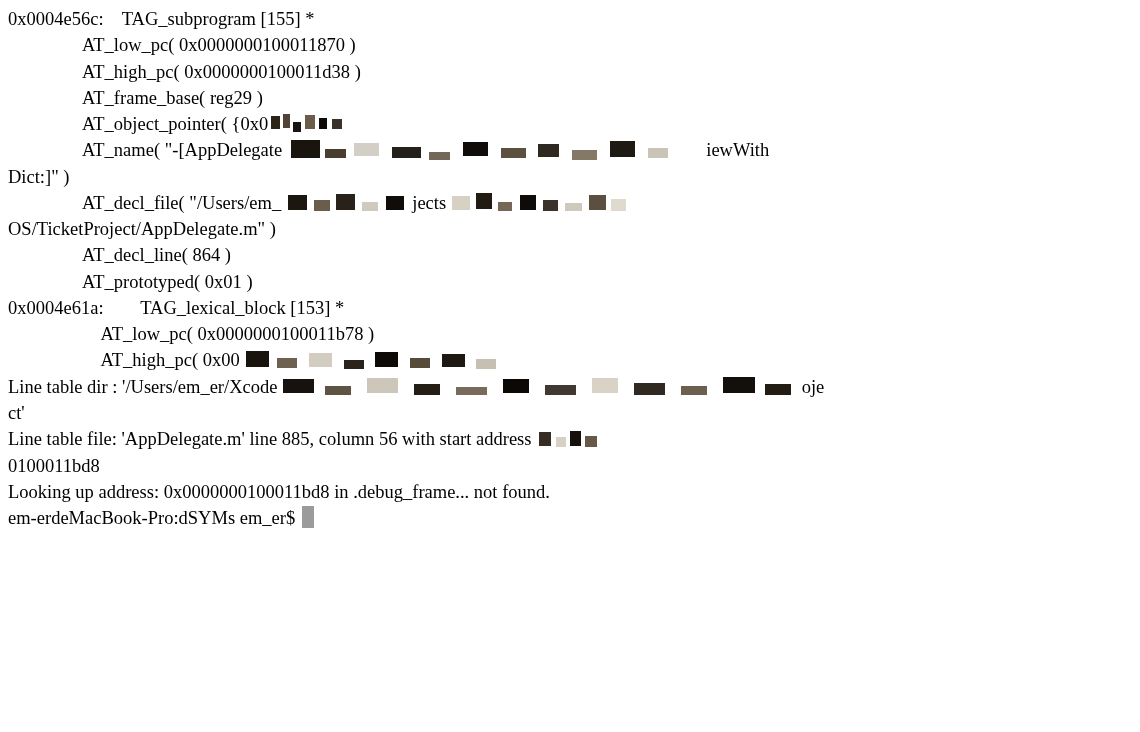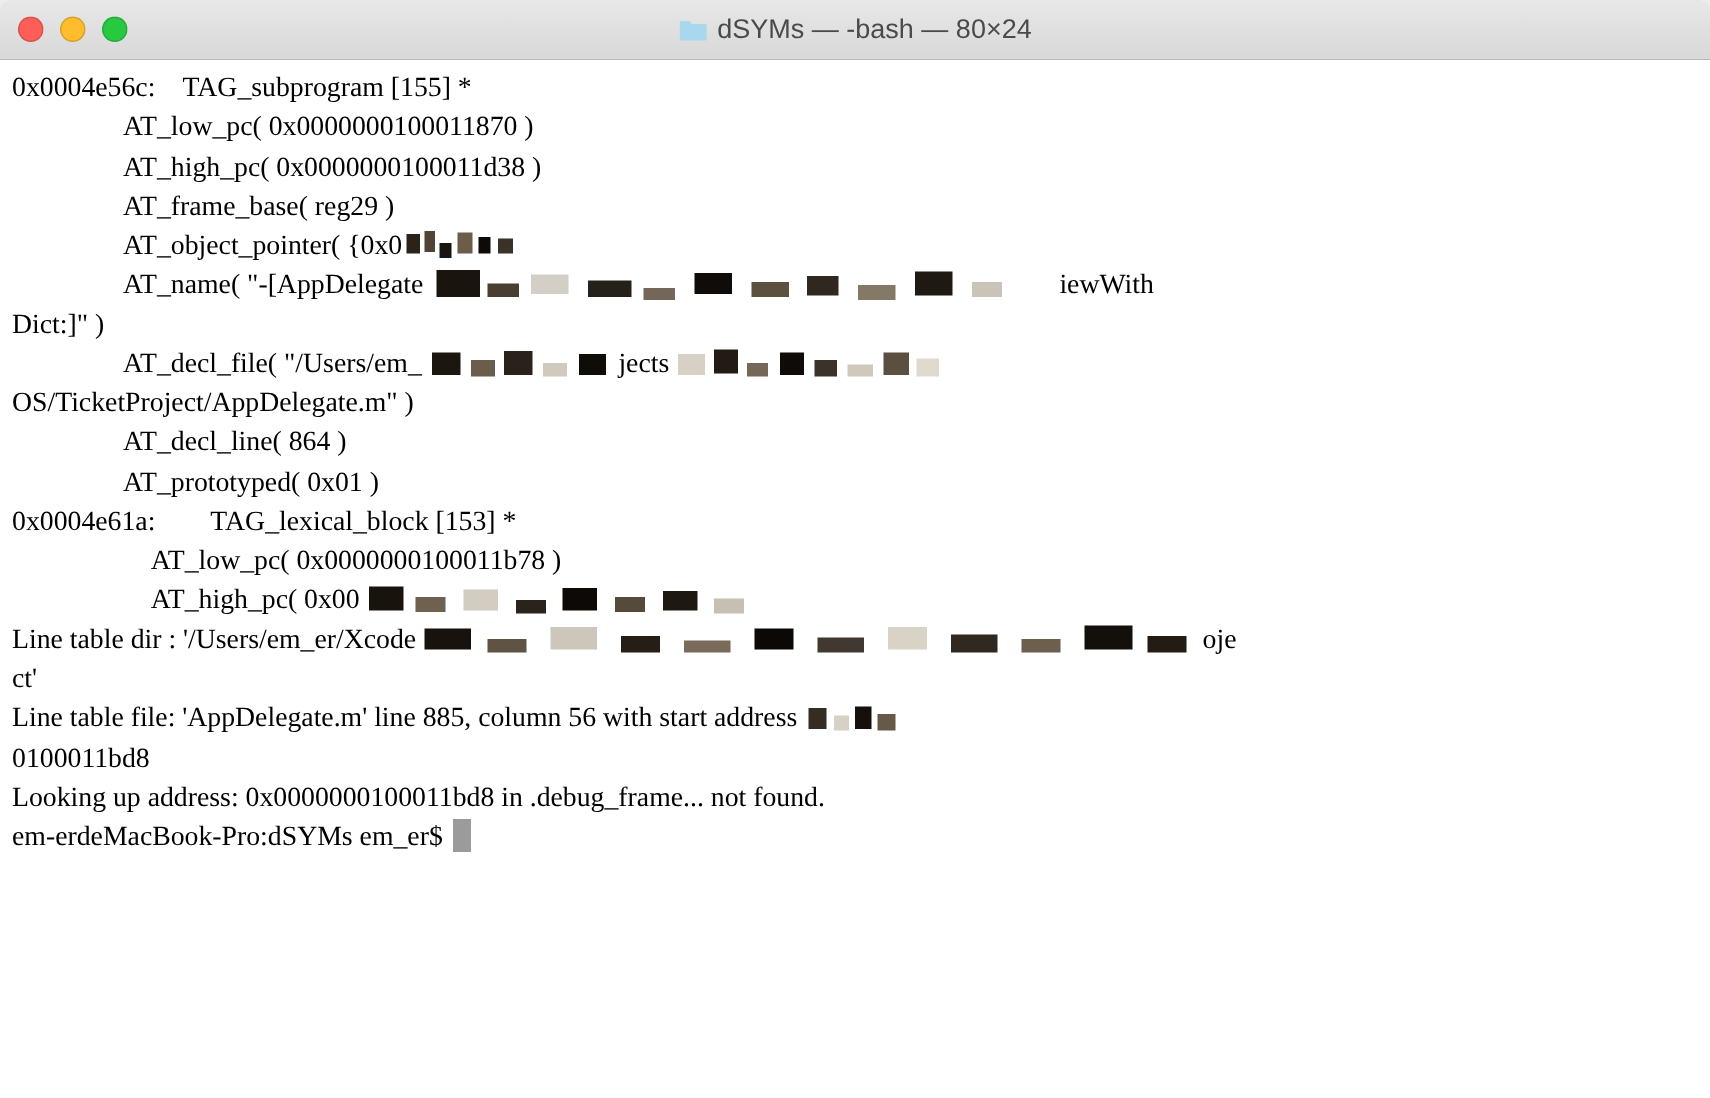--- a/index.html
+++ b/index.html
@@ -102,30 +102,15 @@
       visibility: hidden;
     }
     .pblk {
       position: absolute;
     }
   </style>
 </head>
 <body>
 
 <div class="window">
-  <div class="titlebar">
-    <div class="traffic-lights">
-      <div class="traffic-light tl-close"></div>
-      <div class="traffic-light tl-min"></div>
-      <div class="traffic-light tl-max"></div>
-    </div>
-    <div class="title-center">
-      <span class="folder-icon">
-        <svg viewBox="0 0 20 16" width="20" height="16">
-          <path d="M1 3 L1 14 Q1 15 2 15 L18 15 Q19 15 19 14 L19 5 Q19 4 18 4 L9 4 L7.5 2 L2 2 Q1 2 1 3 Z" fill="#a8d8f0"></path>
-        </svg>
-      </span>
-      <span>dSYMs — -bash — 80×24</span>
-    </div>
-  </div>
 
   <div class="terminal-body"><span class="line"></span><span class="line">0x0004e56c:    TAG_subprogram [155] *</span><span class="line">                AT_low_pc( 0x0000000100011870 )</span><span class="line">                AT_high_pc( 0x0000000100011d38 )</span><span class="line">                AT_frame_base( reg29 )</span><span class="line"><span>                AT_object_pointer( {0x0</span><span class="pix-wrap"><span class="hidden-text">004e58c} )</span><span class="pix"><span class="pblk" style="left:4%;top:18%;width:10%;height:50%;background:#2c2318"></span><span class="pblk" style="left:18%;top:10%;width:8%;height:55%;background:#514335"></span><span class="pblk" style="left:30%;top:40%;width:10%;height:40%;background:#181410"></span><span class="pblk" style="left:45%;top:15%;width:12%;height:55%;background:#6b5d4a"></span><span class="pblk" style="left:62%;top:25%;width:10%;height:45%;background:#0d0a07"></span><span class="pblk" style="left:78%;top:30%;width:12%;height:40%;background:#3a3128"></span></span></span></span><span class="line"><span>                AT_name( "-[AppDelegate </span><span class="pix-wrap"><span class="hidden-text">████████████████████████████████</span><span class="pix"><span class="pblk" style="left:1%;top:10%;width:7%;height:70%;background:#1a140e"></span><span class="pblk" style="left:9%;top:45%;width:5%;height:35%;background:#4a3e31"></span><span class="pblk" style="left:16%;top:20%;width:6%;height:50%;background:#d4cfc6"></span><span class="pblk" style="left:25%;top:35%;width:7%;height:45%;background:#26201a"></span><span class="pblk" style="left:34%;top:55%;width:5%;height:30%;background:#736759"></span><span class="pblk" style="left:42%;top:18%;width:6%;height:55%;background:#0f0c09"></span><span class="pblk" style="left:51%;top:40%;width:6%;height:40%;background:#5c503f"></span><span class="pblk" style="left:60%;top:25%;width:5%;height:50%;background:#2e2820"></span><span class="pblk" style="left:68%;top:50%;width:6%;height:35%;background:#847866"></span><span class="pblk" style="left:77%;top:15%;width:6%;height:60%;background:#1f1913"></span><span class="pblk" style="left:86%;top:42%;width:5%;height:38%;background:#c9c3b8"></span></span></span><span>iewWith</span></span><span class="line">Dict:]" )</span><span class="line"><span>                AT_decl_file( "/Users/em_</span><span class="pix-wrap"><span class="hidden-text">██████████</span><span class="pix"><span class="pblk" style="left:5%;top:20%;width:15%;height:55%;background:#1c1610"></span><span class="pblk" style="left:25%;top:40%;width:12%;height:40%;background:#6a5d4b"></span><span class="pblk" style="left:42%;top:15%;width:14%;height:60%;background:#28221b"></span><span class="pblk" style="left:62%;top:45%;width:12%;height:35%;background:#d0c9be"></span><span class="pblk" style="left:80%;top:25%;width:14%;height:50%;background:#100d09"></span></span></span><span>jects</span><span class="pix-wrap"><span class="hidden-text">██████████████</span><span class="pix"><span class="pblk" style="left:3%;top:25%;width:10%;height:50%;background:#d6d0c5"></span><span class="pblk" style="left:16%;top:12%;width:9%;height:62%;background:#211b14"></span><span class="pblk" style="left:28%;top:45%;width:8%;height:35%;background:#756857"></span><span class="pblk" style="left:40%;top:20%;width:9%;height:55%;background:#0e0b08"></span><span class="pblk" style="left:53%;top:38%;width:8%;height:42%;background:#3b332a"></span><span class="pblk" style="left:65%;top:50%;width:9%;height:32%;background:#cfc8bc"></span><span class="pblk" style="left:78%;top:18%;width:9%;height:58%;background:#5b4f40"></span><span class="pblk" style="left:90%;top:35%;width:8%;height:45%;background:#e0dace"></span></span></span></span><span class="line">OS/TicketProject/AppDelegate.m" )</span><span class="line">                AT_decl_line( 864 )</span><span class="line">                AT_prototyped( 0x01 )</span><span class="line"></span><span class="line">0x0004e61a:        TAG_lexical_block [153] *</span><span class="line">                    AT_low_pc( 0x0000000100011b78 )</span><span class="line"><span>                    AT_high_pc( 0x00</span><span class="pix-wrap"><span class="hidden-text">██████████████████████</span><span class="pix"><span class="pblk" style="left:2%;top:15%;width:8%;height:60%;background:#19130e"></span><span class="pblk" style="left:13%;top:42%;width:7%;height:38%;background:#6e6150"></span><span class="pblk" style="left:24%;top:22%;width:8%;height:52%;background:#d2ccc1"></span><span class="pblk" style="left:36%;top:48%;width:7%;height:34%;background:#2a231c"></span><span class="pblk" style="left:47%;top:18%;width:8%;height:56%;background:#0c0906"></span><span class="pblk" style="left:59%;top:40%;width:7%;height:40%;background:#564a3b"></span><span class="pblk" style="left:70%;top:26%;width:8%;height:48%;background:#1e1812"></span><span class="pblk" style="left:82%;top:45%;width:7%;height:36%;background:#c6c0b4"></span></span></span></span><span class="line"><span>Line table dir : '/Users/em_er/Xcode</span><span class="pix-wrap"><span class="hidden-text">████████████████████████████████████████</span><span class="pix"><span class="pblk" style="left:1%;top:20%;width:6%;height:55%;background:#17120d"></span><span class="pblk" style="left:9%;top:45%;width:5%;height:35%;background:#5f5344"></span><span class="pblk" style="left:17%;top:15%;width:6%;height:60%;background:#cdc7bb"></span><span class="pblk" style="left:26%;top:38%;width:5%;height:42%;background:#241e17"></span><span class="pblk" style="left:34%;top:50%;width:6%;height:32%;background:#786b59"></span><span class="pblk" style="left:43%;top:22%;width:5%;height:52%;background:#0b0805"></span><span class="pblk" style="left:51%;top:42%;width:6%;height:38%;background:#413931"></span><span class="pblk" style="left:60%;top:18%;width:5%;height:56%;background:#d9d3c7"></span><span class="pblk" style="left:68%;top:35%;width:6%;height:45%;background:#2f2921"></span><span class="pblk" style="left:77%;top:48%;width:5%;height:34%;background:#6c5f4e"></span><span class="pblk" style="left:85%;top:12%;width:6%;height:62%;background:#130f0b"></span><span class="pblk" style="left:93%;top:40%;width:5%;height:40%;background:#221c15"></span></span></span><span>oje</span></span><span class="line">ct'</span><span class="line"><span>Line table file: 'AppDelegate.m' line 885, column 56 with start address </span><span class="pix-wrap"><span class="hidden-text">0x00000</span><span class="pix"><span class="pblk" style="left:5%;top:22%;width:18%;height:52%;background:#352d24"></span><span class="pblk" style="left:30%;top:42%;width:16%;height:38%;background:#d7d1c5"></span><span class="pblk" style="left:52%;top:18%;width:18%;height:56%;background:#15100b"></span><span class="pblk" style="left:76%;top:38%;width:18%;height:42%;background:#665948"></span></span></span></span><span class="line">0100011bd8</span><span class="line"></span><span class="line">Looking up address: 0x0000000100011bd8 in .debug_frame... not found.</span><span class="line"></span><span class="line"><span>em-erdeMacBook-Pro:dSYMs em_er$ </span><span class="cursor"></span></span></div>
 </div>
 
 </body></html>

